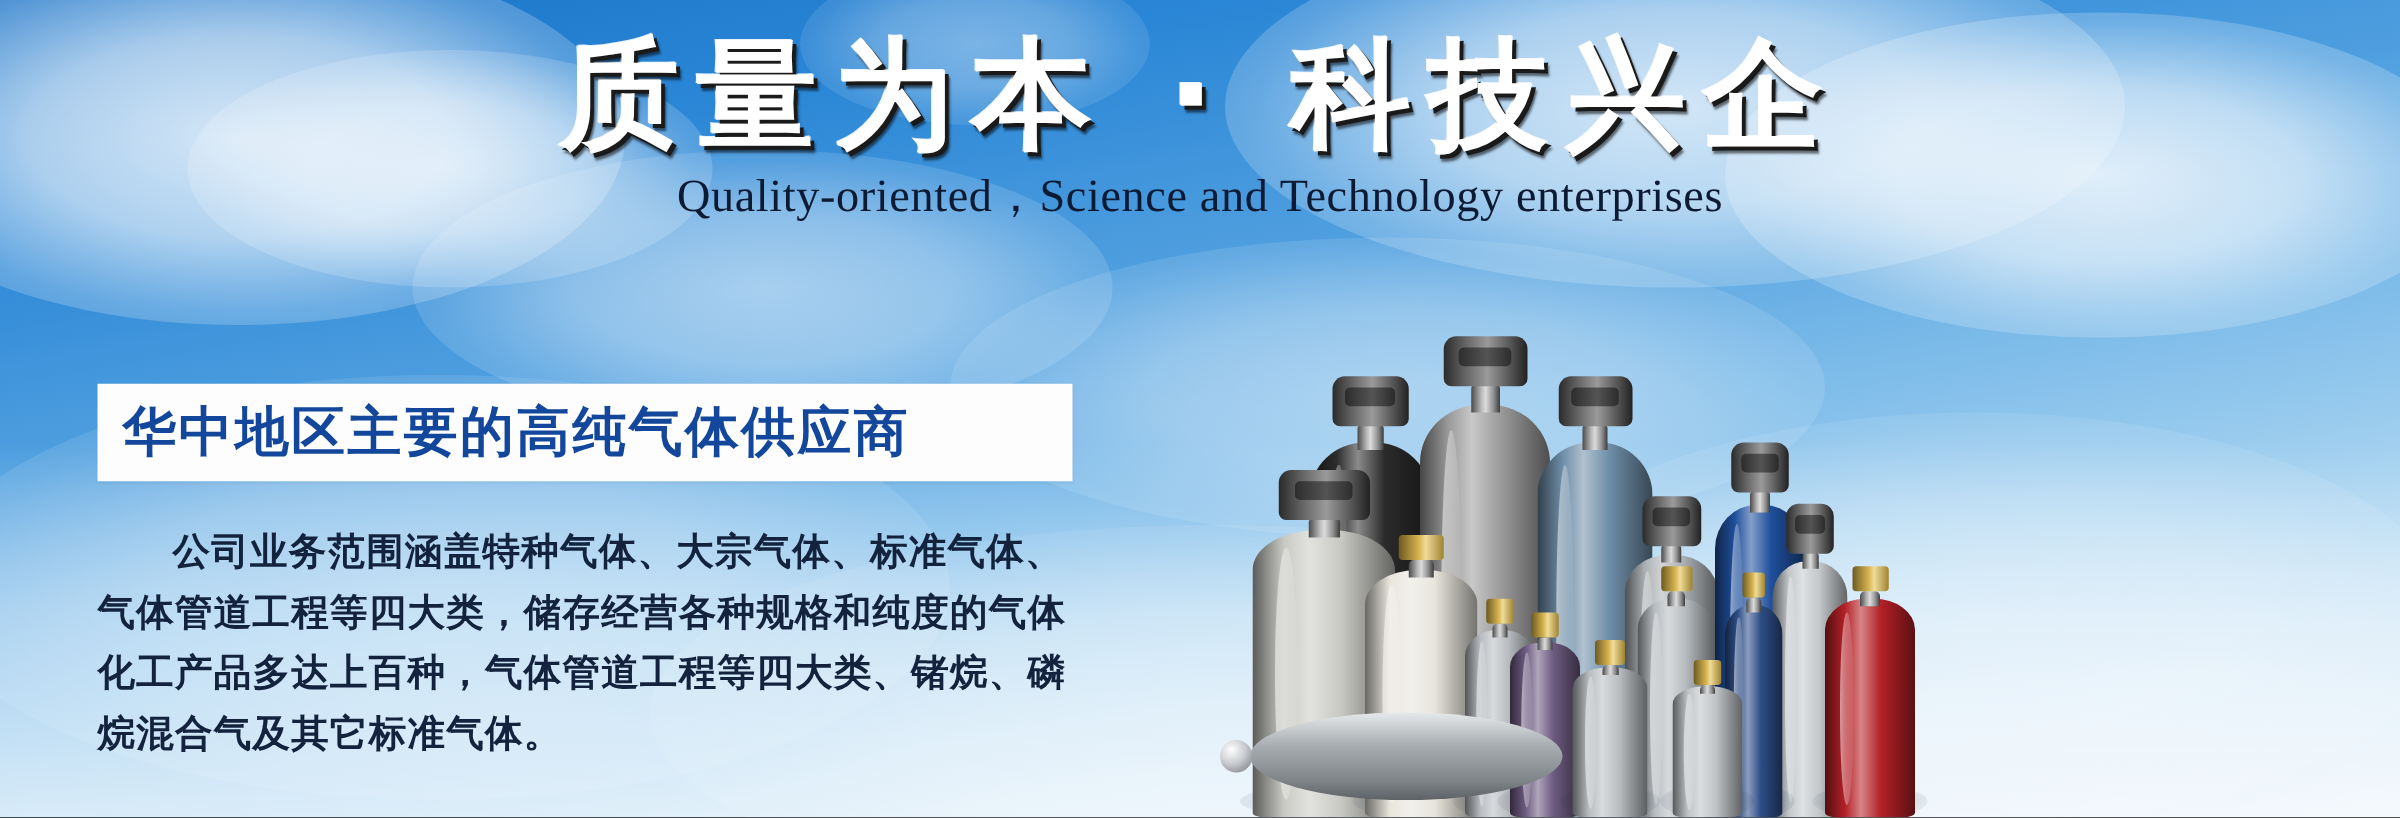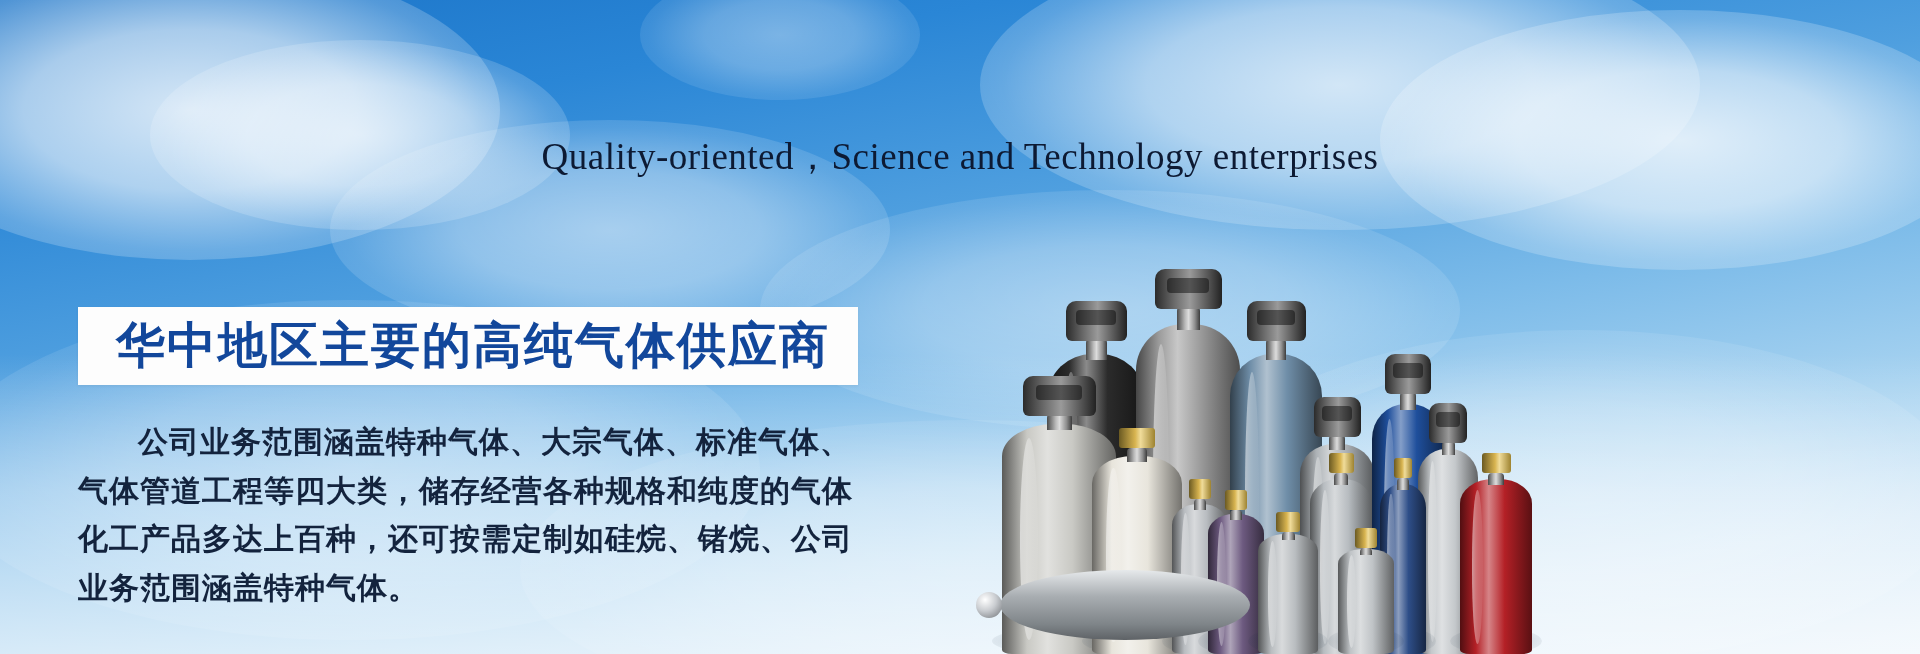--- a/index.html
+++ b/index.html
@@ -76,23 +76,23 @@
     left: 78px;
     top: 307px;
     width: 780px;
     height: 78px;
     background: #fdfdfd;
     display: flex;
     align-items: center;
     box-shadow: 0 1px 3px rgba(0,0,0,0.06);
   }
   .pill-text {
-    margin-left: 38px;
+    margin-left: 20px;
     font-family: "DejaVu Sans", "Liberation Sans", sans-serif;
-    font-size: 49px;
+    font-size: 43px;
     font-weight: bold;
     color: #12479b;
     letter-spacing: 2px;
     white-space: nowrap;
     text-align: right;
   }
 
   .body-copy {
     position: absolute;
     left: 78px;
@@ -183,28 +183,29 @@
   <div class="cloud c3"></div>
   <div class="cloud c4"></div>
   <div class="cloud c5"></div>
   <div class="cloud c6"></div>
   <div class="cloud c7"></div>
   <div class="cloud c8"></div>
   <div class="cloud c9"></div>
   <div class="cloud c10"></div>
   <div class="haze"></div>
 
+  <div class="headline">质量为本 · 科技兴企</div>
 
   <div class="subhead">Quality-oriented，Science and Technology enterprises</div>
 
   <div class="pill">
     <span class="pill-text">华中地区主要的高纯气体供应商</span>
   </div>
 
-  <div class="body-copy">公司业务范围涵盖特种气体、大宗气体、标准气体、气体管道工程等四大类，储存经营各种规格和纯度的气体化工产品多达上百种，还可按需定制如硅烷、锗烷、公司业务范围涵盖特种气体。</div>
+  <div class="body-copy">公司业务范围涵盖特种气体、大宗气体、标准气体、气体管道工程等四大类，储存经营各种规格和纯度的气体化工产品多达上百种，气体管道工程等四大类、锗烷、磷烷混合气及其它标准气体。</div>
 
   <div class="cyl-stage">
       <div class="shadow" style="left: 98px; width: 116px;"></div>
       <div class="cyl" style="left: 108px; width: 96px; height: 300px; background: linear-gradient(to right, rgba(0, 0, 0, 0.55) 0%, rgb(43, 43, 43) 22%, rgba(255, 255, 255, 0.45) 40%, rgb(43, 43, 43) 62%, rgba(0, 0, 0, 0.5) 100%), rgb(43, 43, 43);"></div>
       <div class="neck" style="left: 145.5px; bottom: 294px; width: 21px; height: 21px;"></div>
       <div class="cap" style="left: 125.5px; bottom: 313px; width: 61px; height: 40px;"></div>
       <div class="shadow" style="left: 186px; width: 124px;"></div>
       <div class="cyl" style="left: 196px; width: 104px; height: 330px; background: linear-gradient(to right, rgba(0, 0, 0, 0.55) 0%, rgb(155, 155, 155) 22%, rgba(255, 255, 255, 0.45) 40%, rgb(155, 155, 155) 62%, rgba(0, 0, 0, 0.5) 100%), rgb(155, 155, 155);"></div>
       <div class="neck" style="left: 236.5px; bottom: 324px; width: 23px; height: 23px;"></div>
       <div class="cap" style="left: 214.5px; bottom: 345px; width: 67px; height: 40px;"></div>

